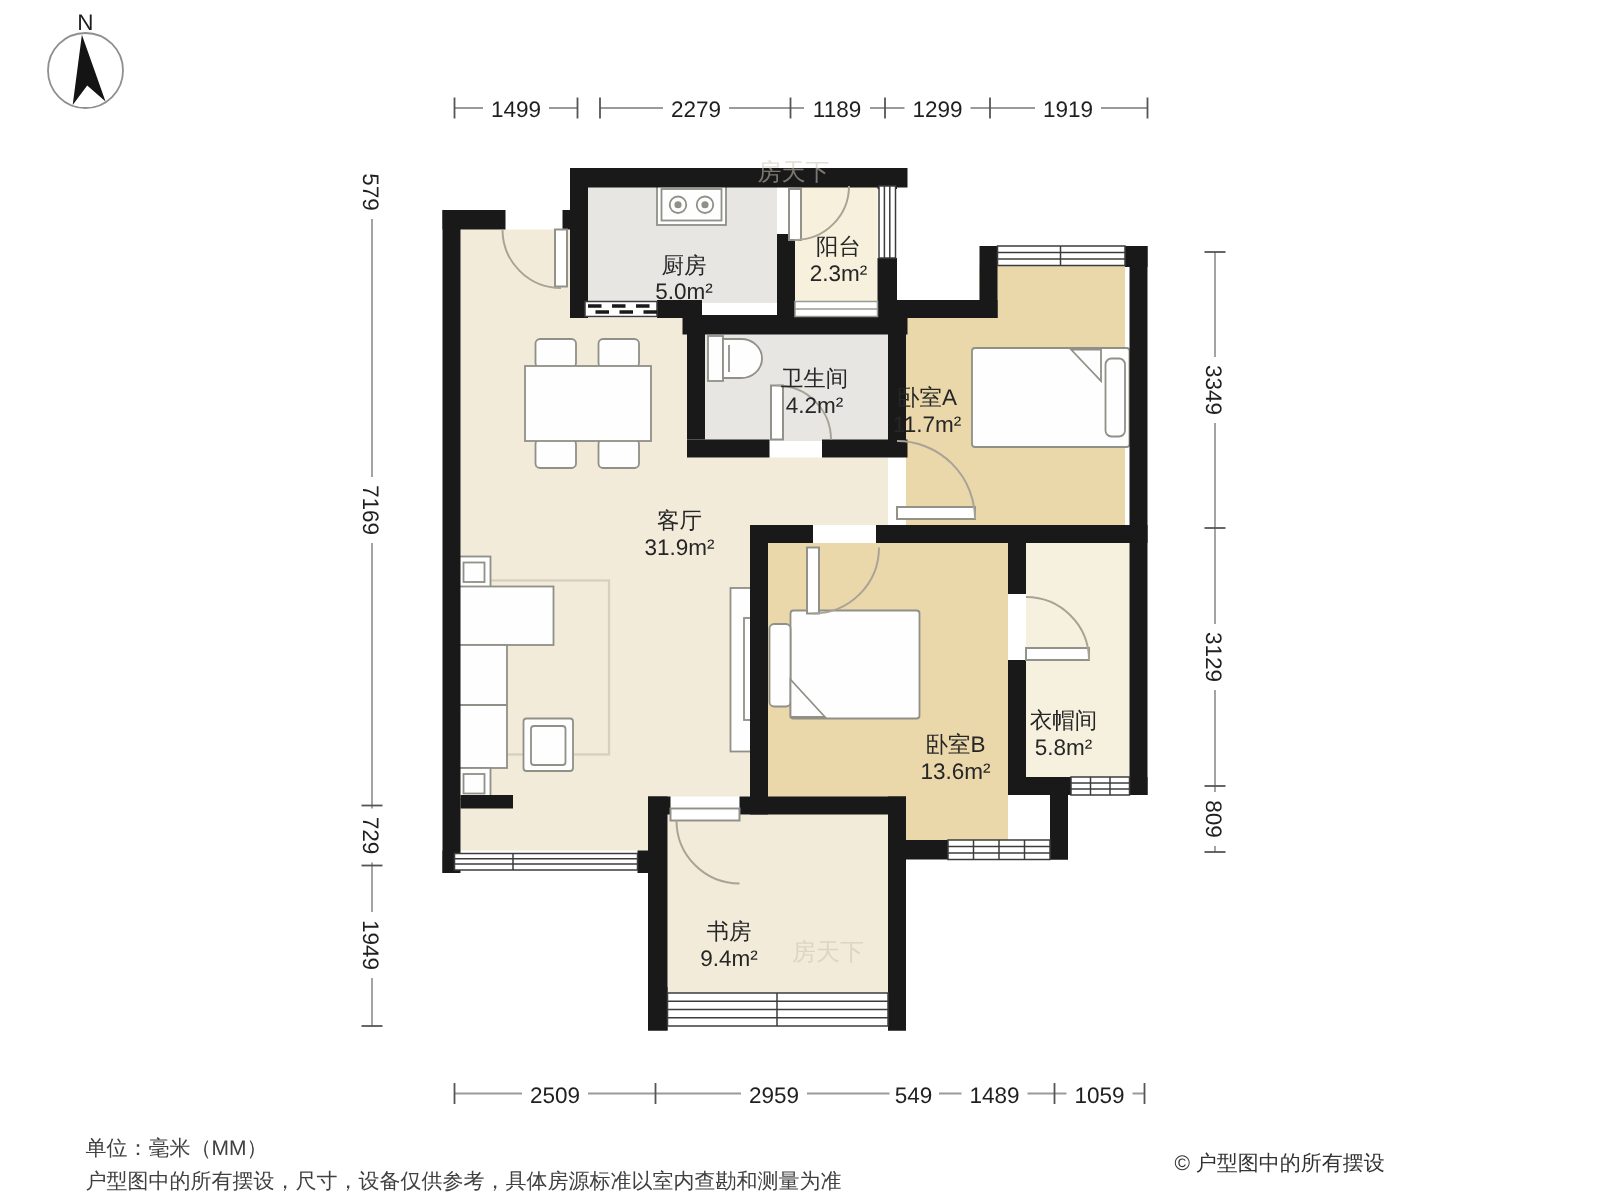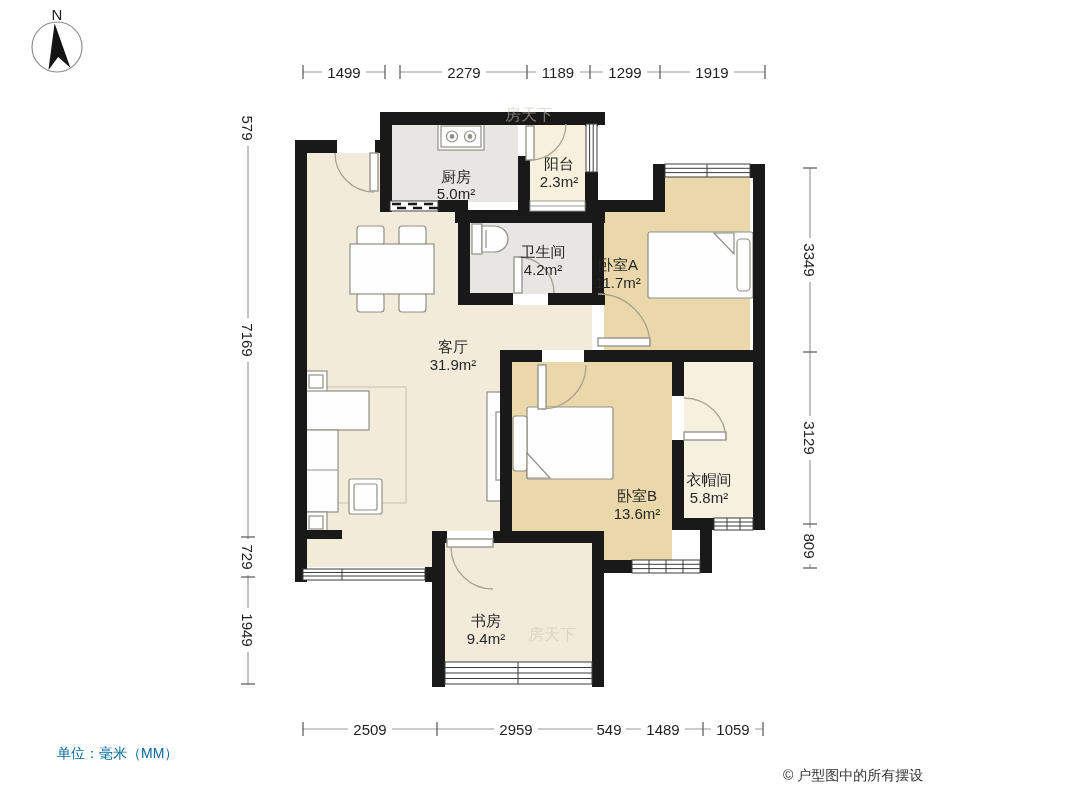--- a/index.html
+++ b/index.html
@@ -3,21 +3,21 @@
 <meta charset="utf-8">
 <style>
   html,body{margin:0;padding:0;background:#ffffff;}
   body{font-family:"Liberation Sans","DejaVu Sans",sans-serif;}
   #stage{position:relative;width:1066px;height:800px;background:#fff;overflow:hidden;}
   #plan-svg{position:absolute;left:0;top:0;}
   .dim-text{font-size:15px;fill:#1f1f1f;}
   .room-name{font-size:15px;fill:#262626;}
   .room-area{font-size:15px;fill:#262626;}
   .wm{font-size:16px;fill:#c9c4b6;opacity:.55;}
-  .footer-line{position:absolute;font-size:14px;color:#0369a1;white-space:nowrap;}
+  .footer-line{position:absolute;font-size:14px;color:#404040;white-space:nowrap;margin-top:12px;}
   .copyright{position:absolute;font-size:14px;color:#333;white-space:nowrap;}
 </style>
 </head>
 <body>
 
 <div id="stage">
 <svg id="plan-svg" width="1066" height="800" viewBox="0 0 1066 800">
 
   <g>
     <path fill="#f2ebda" d="M307,153 L380,153 L380,212 L458,212 L458,305 L592,305 L592,350 L500,350 L500,531 L440,531 L440,567 L307,567 Z"></path>
@@ -316,14 +316,15 @@
   </g>
 
   <g>
     <circle cx="57" cy="47" r="25" fill="#ffffff" stroke="#8f8f8f" stroke-width="1.2"></circle>
     <text x="57" y="20" text-anchor="middle" font-size="15" fill="#1f1f1f">N</text>
     <polygon points="57,23 68,69 57,57 46,69" fill="#141414" transform="rotate(-6 57 46)"></polygon>
   </g>
 </svg>
 
   <div class="footer-line" style="left:57px;top:745px;">单位：毫米（MM）</div>
+  <div class="footer-line" style="left:57px;top:767px;">户型图中的所有摆设，尺寸，设备仅供参考，具体房源标准以室内查勘和测量为准</div>
   <div class="copyright" style="left:783px;top:767px;">© 户型图中的所有摆设</div>
 </div>
 
 </body></html>

